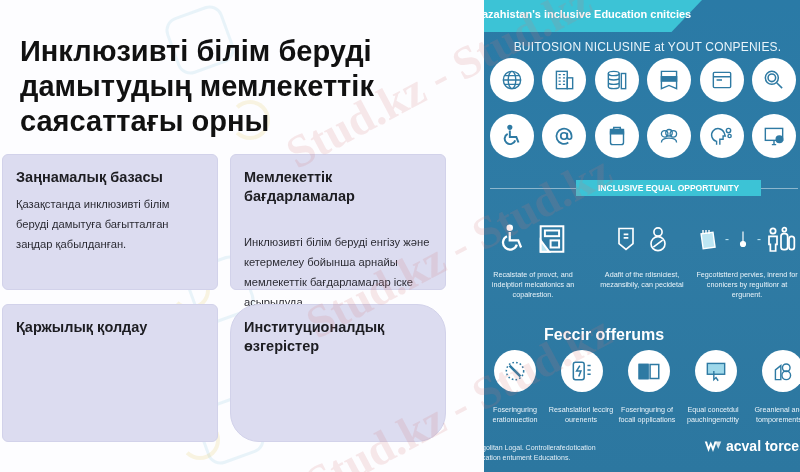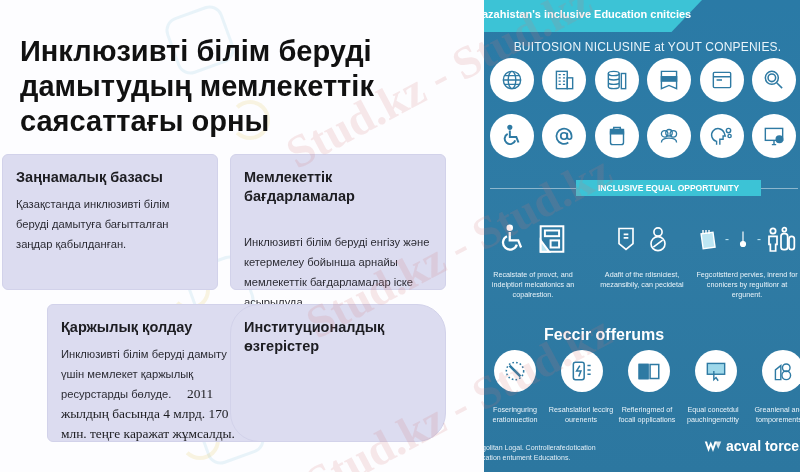--- a/index.html
+++ b/index.html
@@ -18,21 +18,21 @@
 
   .title { position: absolute; left: 20px; top: 34px; width: 470px; font-size: 29px; font-weight: bold; line-height: 35px; color: #111; z-index: 3; }
 
   .card { position: absolute; background: #dcdcf0; border-radius: 6px; padding: 13px 12px 10px 13px; z-index: 2; border: 1px solid #d2d2ea; }
   .card h3 { font-size: 14.5px; font-weight: bold; color: #1d1d22; line-height: 19px; margin-bottom: 7px; }
   .card p { font-size: 11.2px; line-height: 20px; color: #2b2b33; }
   .card p .serif { font-family: "Liberation Serif", "DejaVu Serif", serif; font-size: 13.4px; color: #1b1b1f; }
   .c1 { left: 2px; top: 154px; width: 216px; height: 136px; }
   .c2 { left: 230px; top: 154px; width: 216px; height: 136px; }
   .c2 h3 { margin-bottom: 26px; }
-  .c3 { left: 2px; top: 304px; width: 216px; height: 138px; margin-left: 45px; }
+  .c3 { left: 2px; top: 304px; width: 216px; height: 138px; }
   .c4 { left: 230px; top: 304px; width: 216px; height: 138px; border-radius: 29px; }
 
   
   .info { position: absolute; left: 484px; top: 0; width: 316px; height: 472px; background: #2e7aa3;
           background: linear-gradient(180deg, #2a7aa6 0%, #2f7ba4 50%, #2c77a0 100%); overflow: hidden; z-index: 2; }
   .info-banner { position: absolute; left: 0; top: 0; width: 218px; height: 32px; background: #3cc3d6;
                  clip-path: polygon(0 0, 100% 0, 86% 100%, 0 100%); }
   .info-title { position: absolute; left: -2px; top: 8px; font-size: 11px; font-weight: bold; color: #ffffff; white-space: nowrap; }
   .info-sub { position: absolute; left: 0; width: 316px; top: 40px; text-align: center; font-size: 12px; color: #e9f4fa; letter-spacing: 0.2px; padding-left: 11px; }
 
@@ -82,21 +82,20 @@
   <div class="card c2">
     <h3>Мемлекеттік бағдарламалар</h3>
     <p>Инклюзивті білім беруді енгізу және кетермелеу бойынша арнайы мемлекеттік бағдарламалар іске асырылуда.</p>
   </div>
   <div class="card c1">
     <h3>Заңнамалық базасы</h3>
     <p>Қазақстанда инклюзивті білім беруді дамытуға бағытталған заңдар қабылданған.</p>
   </div>
   <div class="card c3">
     <h3>Қаржылық қолдау</h3>
-    <p><span>Инклюзивті білім беруді дамыту үшін мемлекет қаржылық ресурстарды бөлуде.</span>&nbsp;&nbsp;&nbsp;&nbsp; <span class="serif">2011 жылдың басында 4 млрд. 170 млн. теңге каражат жұмсалды.</span></p>
   </div>
   <div class="card c4">
     <h3>Институционалдық өзгерістер</h3>
   </div>
 
   <div class="info">
     <div class="info-banner"></div>
     <div class="info-title">azahistan's inclusive Education cnitcies</div>
     <div class="info-sub">BUITOSION NICLUSINE at YOUT CONPENIES.</div>
 
@@ -273,21 +272,21 @@
         <svg viewBox="0 0 24 24" fill="none" stroke="#2e7aa3" stroke-width="1.3">
             <path d="M5 20V11l5-4v13z"></path>
             <circle cx="15" cy="9" r="3.5"></circle>
             <circle cx="15" cy="16" r="4"></circle>
           </svg>
       </div>
     </div>
     <div class="offer-labels">
       <span>Foseringuring erationuection</span>
       <span>Resahslatiorl leccirg ourenents</span>
-      <span>Refleringmed of focall opplications</span>
+      <span>Foseringuring of focall opplications</span>
       <span>Equal concetdul pauchingemctity</span>
       <span>Greanienal ane tomporements</span>
     </div>
 
     <div class="footer-note">golitan Logal. Controllerafedotication cation entument Educations.</div>
     <div class="brand">
       <svg viewBox="0 0 24 20" fill="#fff">
           <path d="M1 4l5 14 3-8 3 8 5-14h-3l-2 7-3-7-3 7-2-7z"></path>
           <path d="M15 4h8l-4 10z" opacity="0.8"></path>
         </svg>

